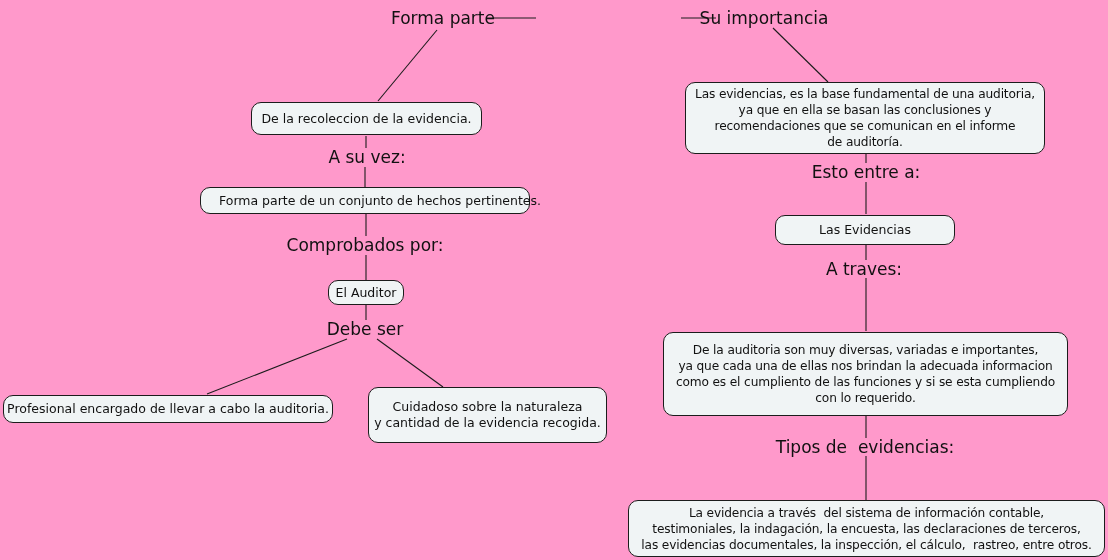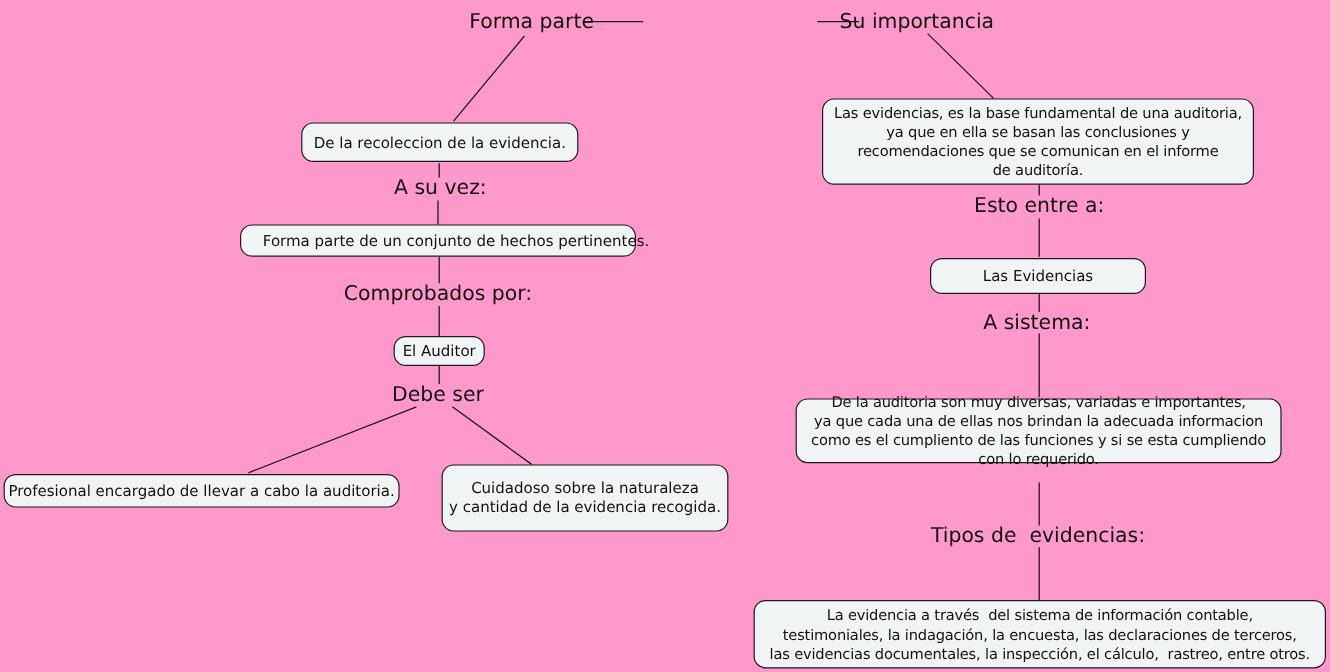--- a/index.html
+++ b/index.html
@@ -79,38 +79,38 @@
   <div class="node" style="left:368px;top:387px;width:239px;height:56px;">Cuidadoso sobre la naturaleza
 y cantidad de la evidencia recogida.</div>
 
   <div class="node para" style="left:685px;top:82px;width:360px;height:72px;">Las evidencias, es la base fundamental de una auditoria,
 ya que en ella se basan las conclusiones y
 recomendaciones que se comunican en el informe
 de auditoría.</div>
 
   <div class="node" style="left:775px;top:215px;width:180px;height:30px;">Las Evidencias</div>
 
-  <div class="node para" style="left:663px;top:332px;width:405px;height:54px;">De la auditoria son muy diversas, variadas e importantes,
+  <div class="node para" style="left:663px;top:332px;width:405px;height:84px;">De la auditoria son muy diversas, variadas e importantes,
 ya que cada una de ellas nos brindan la adecuada informacion
 como es el cumpliento de las funciones y si se esta cumpliendo
 con lo requerido.</div>
 
   <div class="node para" style="left:628px;top:500px;width:477px;height:57px;">La evidencia a través  del sistema de información contable,
 testimoniales, la indagación, la encuesta, las declaraciones de terceros,
 las evidencias documentales, la inspección, el cálculo,  rastreo, entre otros.</div>
 
   <div class="link-label" style="left:443px;top:10px;">Forma parte</div>
 
   <div class="link-label" style="left:764px;top:10px;">Su importancia</div>
 
   <div class="link-label" style="left:367px;top:149px;">A su vez:</div>
 
   <div class="link-label" style="left:365px;top:237px;">Comprobados por:</div>
 
   <div class="link-label" style="left:365px;top:321px;">Debe ser</div>
 
   <div class="link-label" style="left:866px;top:164px;">Esto entre a:</div>
 
-  <div class="link-label" style="left:864px;top:261px;">A sistema:</div>
+  <div class="link-label" style="left:864px;top:261px;">A traves:</div>
 
   <div class="link-label" style="left:865px;top:439px;">Tipos de  evidencias:</div>
 
 </div>
 
 </body></html>

